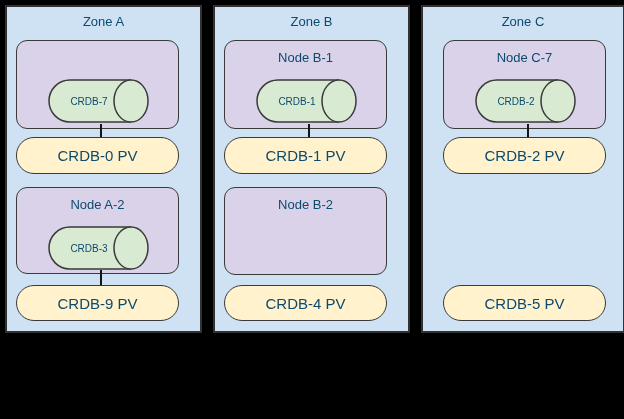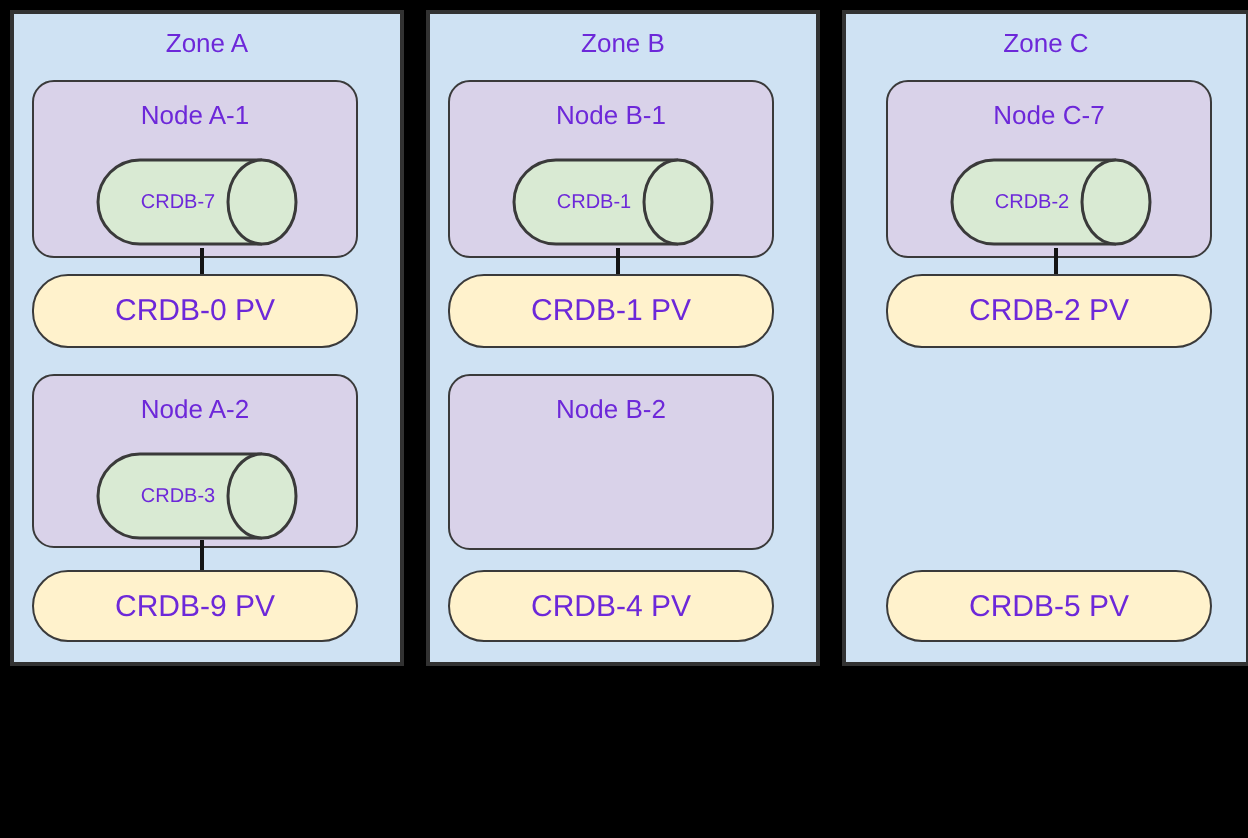--- a/index.html
+++ b/index.html
@@ -2,21 +2,21 @@
 <html><head>
 <meta charset="utf-8">
 <style>
   html, body { margin: 0; padding: 0; background: #000; }
   .canvas {
     position: relative;
     width: 624px;
     height: 419px;
     background: #000;
     font-family: "Liberation Sans", sans-serif;
-    color: #6d28d9;
+    color: #0c4a6e;
     overflow: hidden;
   }
   .zone {
     position: absolute;
     top: 5px;
     width: 197px;
     height: 328px;
     background: #cfe2f3;
     border: 2px solid #323232;
     box-sizing: border-box;
@@ -86,21 +86,20 @@
 </style>
 </head>
 <body>
 
 <div class="canvas">
 
   <div class="zone" style="left:5px">
     <div class="zone-title">Zone A</div>
 
     <div class="node" style="top:33px;height:89px">
-      <div class="node-title">Node A-1</div>
       <div class="pod">
         <svg width="107" height="46" viewBox="0 0 107 46">
           <path d="M 84 2 H 23 a 21 21 0 0 0 0 42 H 84" fill="#d9ead3" stroke="#3a3a3a" stroke-width="1.5"></path>
           <ellipse cx="84" cy="23" rx="17" ry="21" fill="#d9ead3" stroke="#3a3a3a" stroke-width="1.5"></ellipse>
         </svg>
         <div class="pod-label">CRDB-7</div>
       </div>
     </div>
 
     <div class="connector" style="left:93px;top:117px;height:14px"></div>

